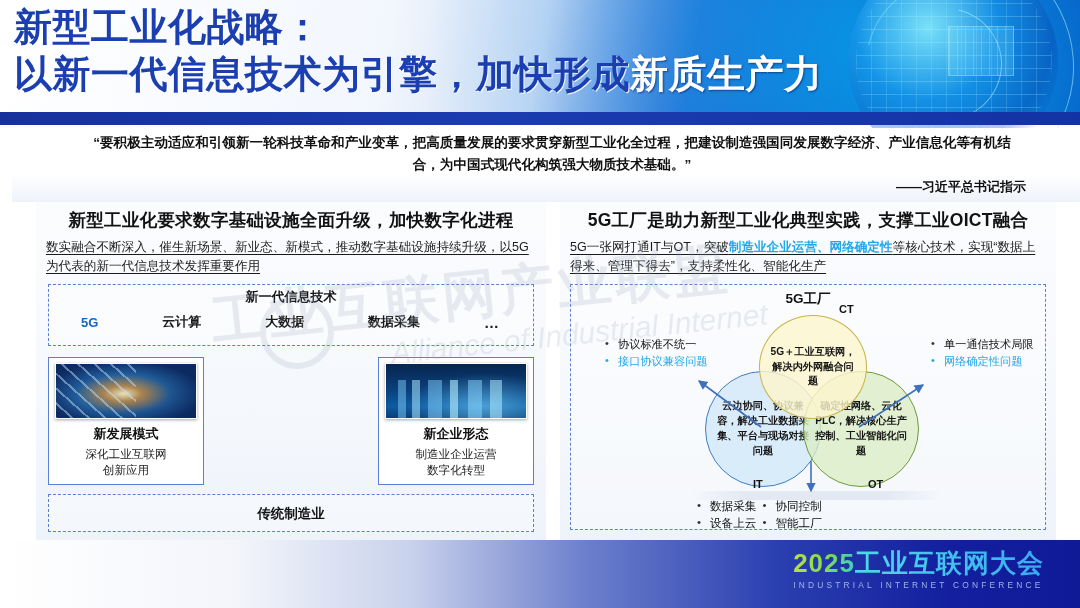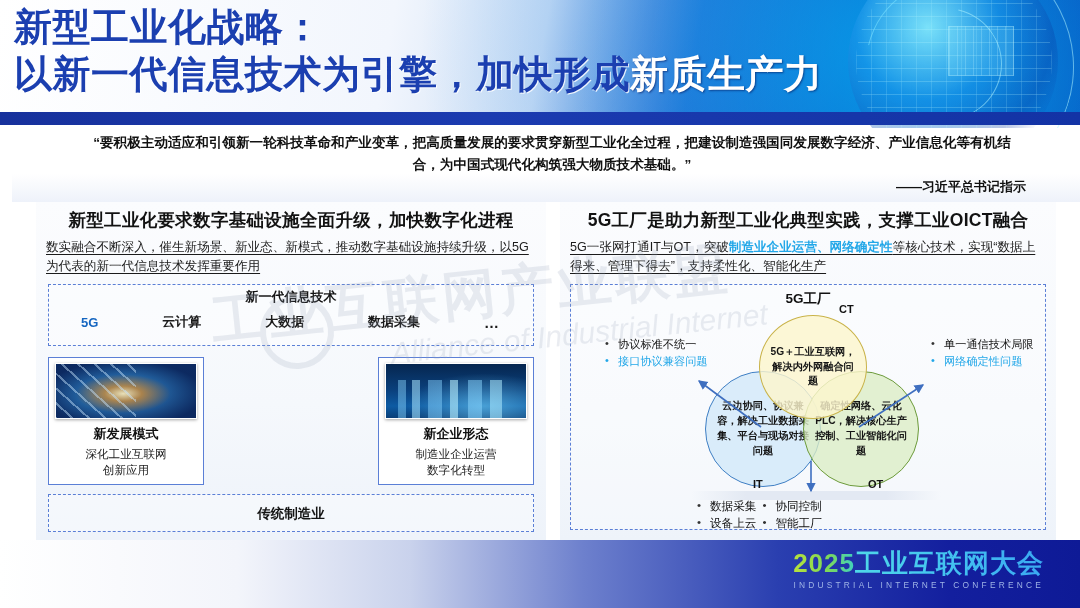--- a/index.html
+++ b/index.html
@@ -354,21 +354,21 @@
   }
 
   
   .footer {
     position: absolute; left: 0; top: 540px;
     width: 1080px; height: 68px;
     background: linear-gradient(90deg, #ffffff 0%, #f3f5fb 22%, #c9d2ec 38%, #6d80cd 54%, #2a3fb0 72%, #131f9e 88%, #0e1a96 100%);
   }
   .footer-logo {
     position: absolute; right: 36px; top: 10px;
-    text-align: right;
+    text-align: left;
   }
   .fl-main {
     font-size: 26px; font-weight: bold; letter-spacing: 1px;
     line-height: 1.05;
     white-space: nowrap;
   }
   .fl-year {
     background: linear-gradient(90deg, #b8e23c 0%, #7ed957 55%, #3fd0c0 100%);
     -webkit-background-clip: text; background-clip: text;
     -webkit-text-fill-color: transparent; color: transparent;

